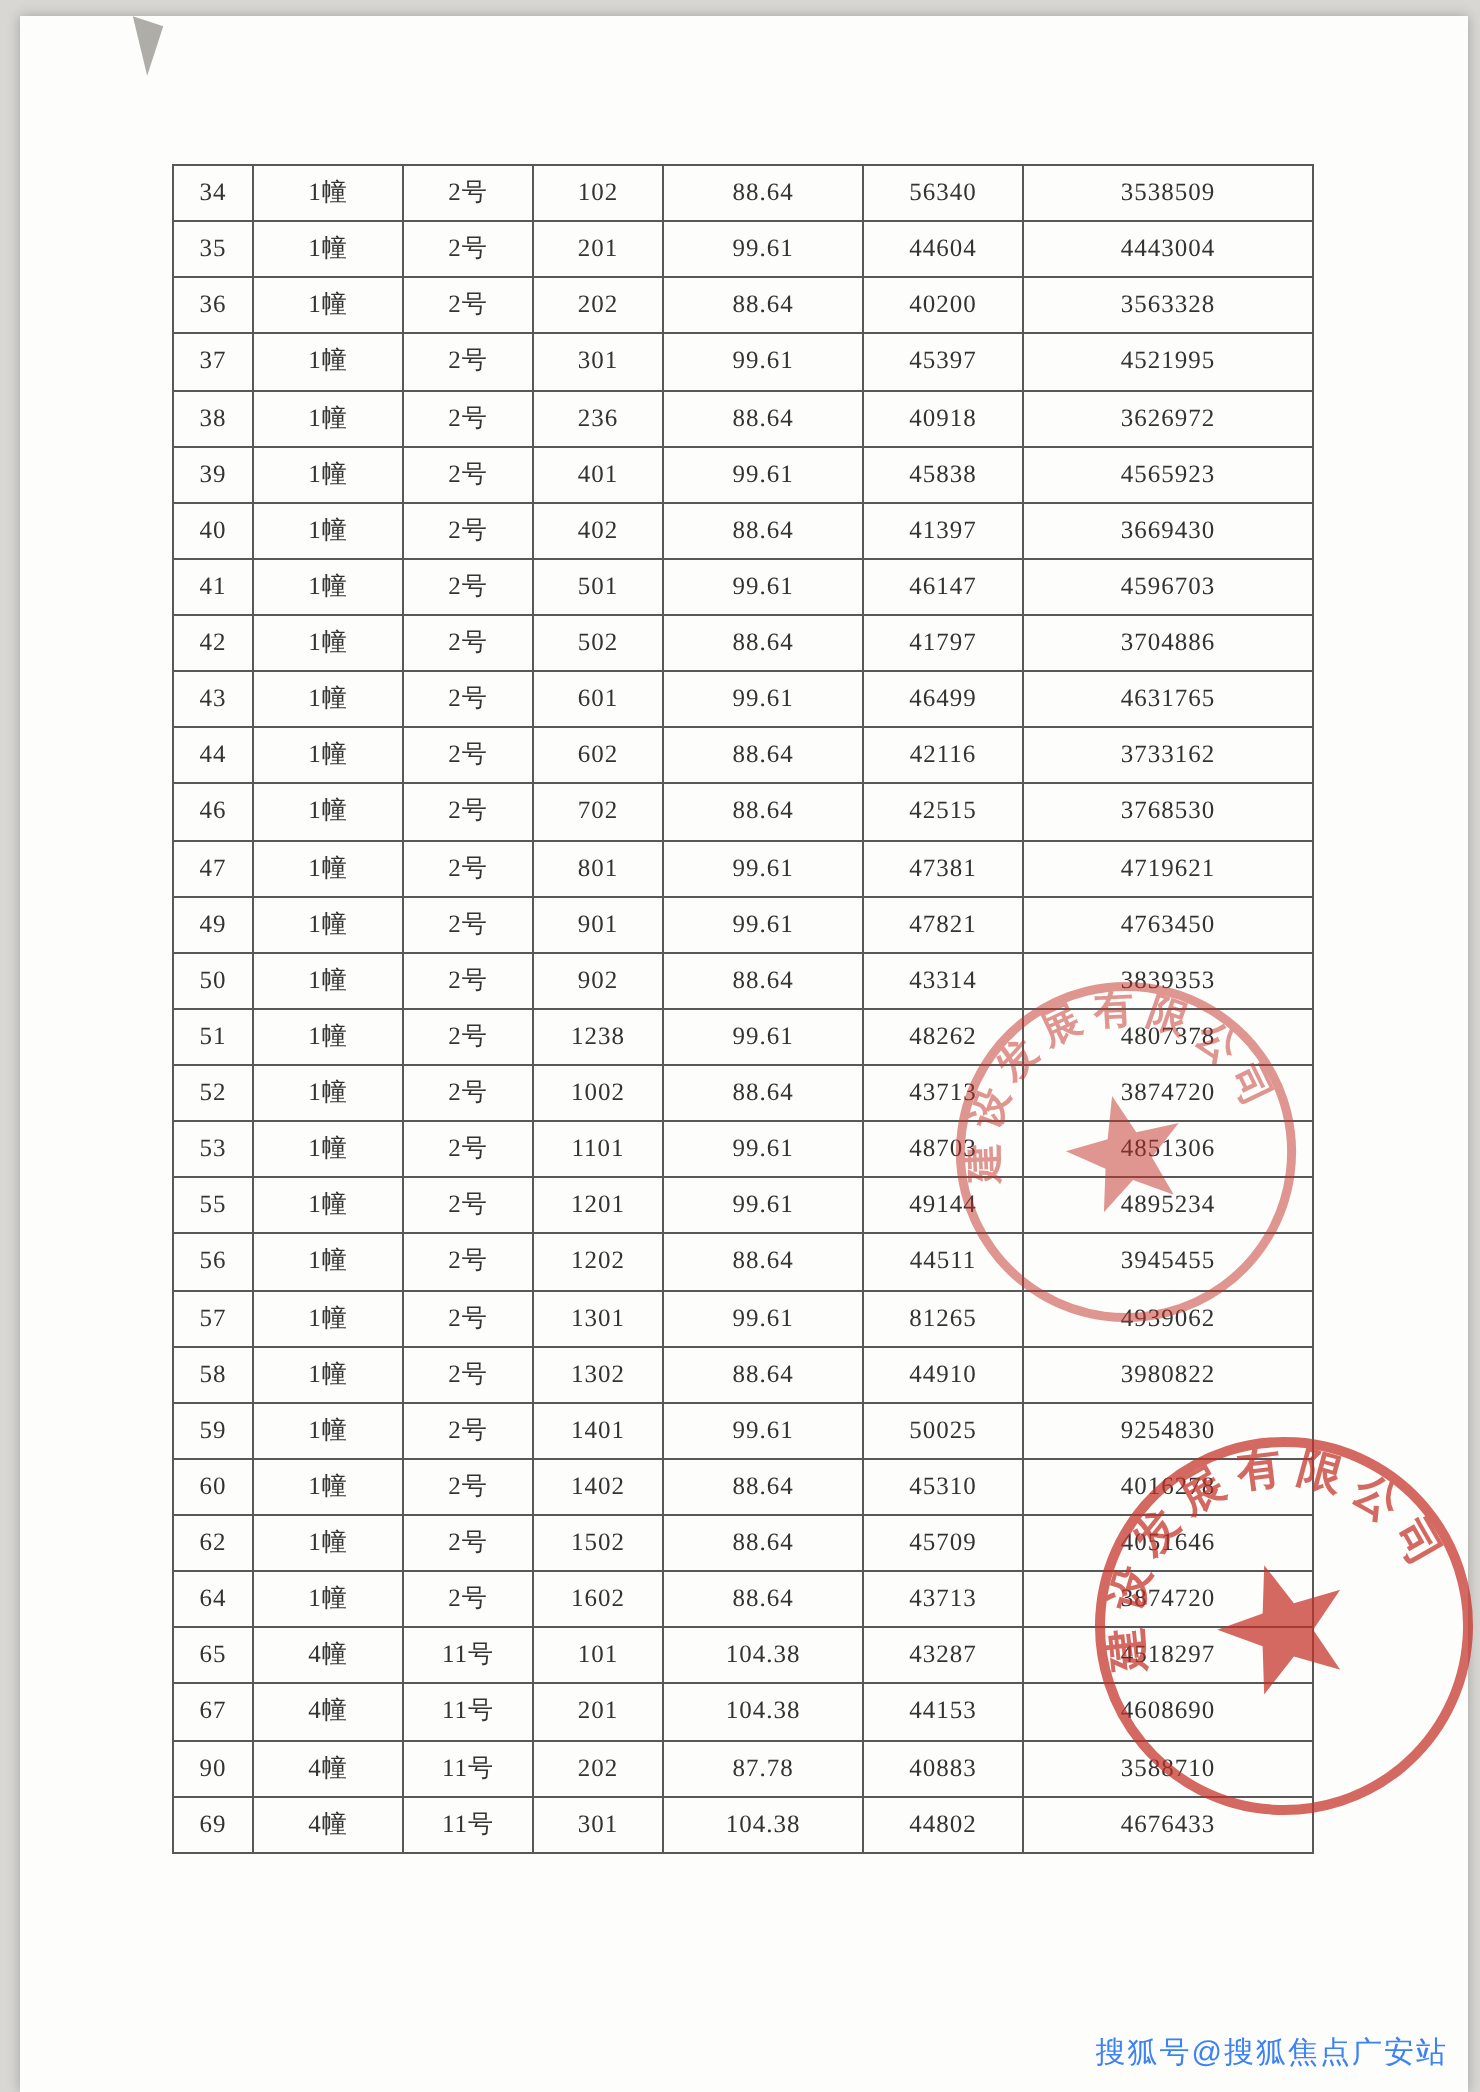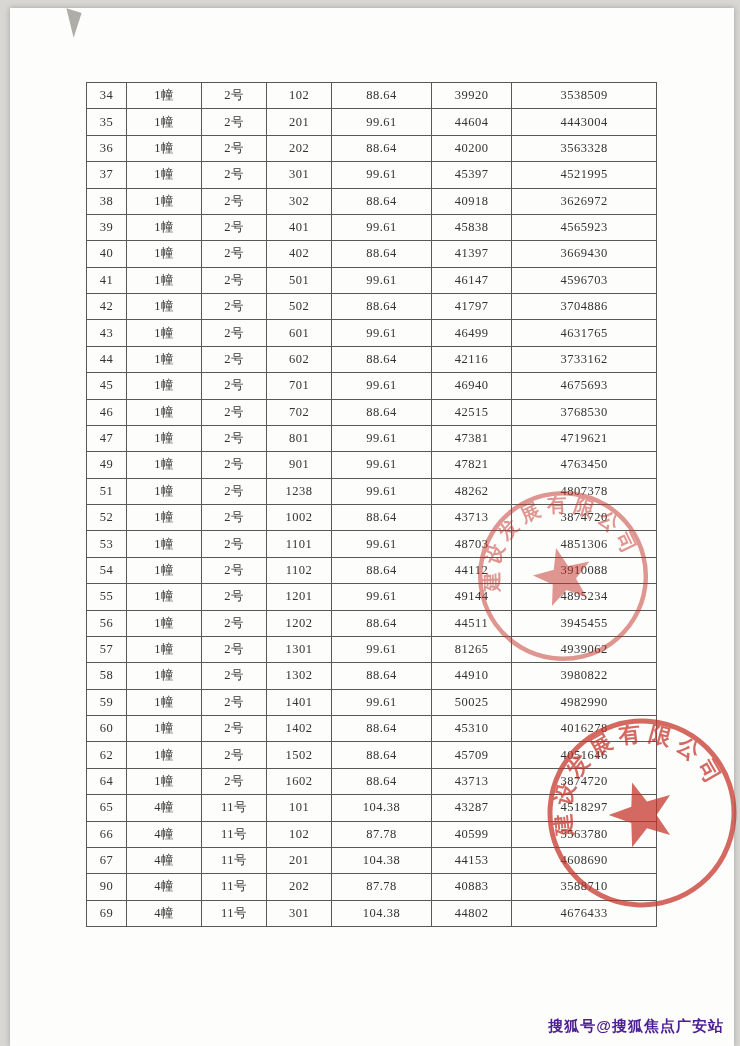--- a/index.html
+++ b/index.html
@@ -7,22 +7,22 @@
   .canvas{position:relative;width:740px;height:1046px;background:#d9d7d3;}
   .page{position:absolute;left:10px;top:8px;width:724px;height:1038px;
     background:#fdfdfb;box-shadow:0 0 6px rgba(0,0,0,.25);}
   .corner-fold{position:absolute;left:52px;top:2px;width:0;height:0;
     border-left:16px solid transparent;border-top:26px solid #9a9894;
     transform:rotate(18deg);opacity:.8;}
   table.price{position:absolute;left:76px;top:74px;width:570px;height:845px;
     border-collapse:collapse;table-layout:fixed;}
   table.price td{border:1px solid #585858;text-align:center;vertical-align:middle;
     font-size:12.5px;color:#333;padding:0;height:22.4px;letter-spacing:.5px;}
-  .watermark{position:absolute;right:10px;bottom:10px;font-size:15px;font-weight:700;
-    color:#4c1d95;font-family:"Liberation Sans","DejaVu Sans",sans-serif;letter-spacing:1px;}
+  .watermark{position:absolute;right:10px;bottom:10px;font-size:15px;font-weight:400;
+    color:#3b82f6;font-family:"Liberation Sans","DejaVu Sans",sans-serif;letter-spacing:1px;}
   .seal{position:absolute;pointer-events:none;}
   .seal-a{left:463px;top:475px;width:180px;height:186px;opacity:.5;transform:rotate(-14deg);}
   .seal-b{left:532px;top:702px;width:200px;height:206px;opacity:.72;transform:rotate(-18deg);}
   .seal text{font-family:"DejaVu Sans","Liberation Sans",sans-serif;font-weight:700;}
 </style>
 </head>
 <body>
 
 <div class="canvas">
   <div class="page">
@@ -38,21 +38,21 @@
           <col style="width:80px">
         <col style="width:145px">
       </colgroup>
       <tbody>
           <tr>
             <td>34</td>
             <td>1幢</td>
             <td>2号</td>
             <td>102</td>
             <td>88.64</td>
-            <td>39920</td>
+            <td>56340</td>
             <td>3538509</td>
           </tr>
           <tr>
             <td>35</td>
             <td>1幢</td>
             <td>2号</td>
             <td>201</td>
             <td>99.61</td>
             <td>44604</td>
             <td>4443004</td>
@@ -72,21 +72,21 @@
             <td>2号</td>
             <td>301</td>
             <td>99.61</td>
             <td>45397</td>
             <td>4521995</td>
           </tr>
           <tr>
             <td>38</td>
             <td>1幢</td>
             <td>2号</td>
-            <td>302</td>
+            <td>236</td>
             <td>88.64</td>
             <td>40918</td>
             <td>3626972</td>
           </tr>
           <tr>
             <td>39</td>
             <td>1幢</td>
             <td>2号</td>
             <td>401</td>
             <td>99.61</td>
@@ -132,29 +132,20 @@
           <tr>
             <td>44</td>
             <td>1幢</td>
             <td>2号</td>
             <td>602</td>
             <td>88.64</td>
             <td>42116</td>
             <td>3733162</td>
           </tr>
           <tr>
-            <td>45</td>
-            <td>1幢</td>
-            <td>2号</td>
-            <td>701</td>
-            <td>99.61</td>
-            <td>46940</td>
-            <td>4675693</td>
-          </tr>
-          <tr>
             <td>46</td>
             <td>1幢</td>
             <td>2号</td>
             <td>702</td>
             <td>88.64</td>
             <td>42515</td>
             <td>3768530</td>
           </tr>
           <tr>
             <td>47</td>
@@ -168,20 +159,29 @@
           <tr>
             <td>49</td>
             <td>1幢</td>
             <td>2号</td>
             <td>901</td>
             <td>99.61</td>
             <td>47821</td>
             <td>4763450</td>
           </tr>
           <tr>
+            <td>50</td>
+            <td>1幢</td>
+            <td>2号</td>
+            <td>902</td>
+            <td>88.64</td>
+            <td>43314</td>
+            <td>3839353</td>
+          </tr>
+          <tr>
             <td>51</td>
             <td>1幢</td>
             <td>2号</td>
             <td>1238</td>
             <td>99.61</td>
             <td>48262</td>
             <td>4807378</td>
           </tr>
           <tr>
             <td>52</td>
@@ -195,29 +195,20 @@
           <tr>
             <td>53</td>
             <td>1幢</td>
             <td>2号</td>
             <td>1101</td>
             <td>99.61</td>
             <td>48703</td>
             <td>4851306</td>
           </tr>
           <tr>
-            <td>54</td>
-            <td>1幢</td>
-            <td>2号</td>
-            <td>1102</td>
-            <td>88.64</td>
-            <td>44112</td>
-            <td>3910088</td>
-          </tr>
-          <tr>
             <td>55</td>
             <td>1幢</td>
             <td>2号</td>
             <td>1201</td>
             <td>99.61</td>
             <td>49144</td>
             <td>4895234</td>
           </tr>
           <tr>
             <td>56</td>
@@ -246,21 +237,21 @@
             <td>44910</td>
             <td>3980822</td>
           </tr>
           <tr>
             <td>59</td>
             <td>1幢</td>
             <td>2号</td>
             <td>1401</td>
             <td>99.61</td>
             <td>50025</td>
-            <td>4982990</td>
+            <td>9254830</td>
           </tr>
           <tr>
             <td>60</td>
             <td>1幢</td>
             <td>2号</td>
             <td>1402</td>
             <td>88.64</td>
             <td>45310</td>
             <td>4016278</td>
           </tr>
@@ -283,29 +274,20 @@
             <td>3874720</td>
           </tr>
           <tr>
             <td>65</td>
             <td>4幢</td>
             <td>11号</td>
             <td>101</td>
             <td>104.38</td>
             <td>43287</td>
             <td>4518297</td>
-          </tr>
-          <tr>
-            <td>66</td>
-            <td>4幢</td>
-            <td>11号</td>
-            <td>102</td>
-            <td>87.78</td>
-            <td>40599</td>
-            <td>3563780</td>
           </tr>
           <tr>
             <td>67</td>
             <td>4幢</td>
             <td>11号</td>
             <td>201</td>
             <td>104.38</td>
             <td>44153</td>
             <td>4608690</td>
           </tr>

